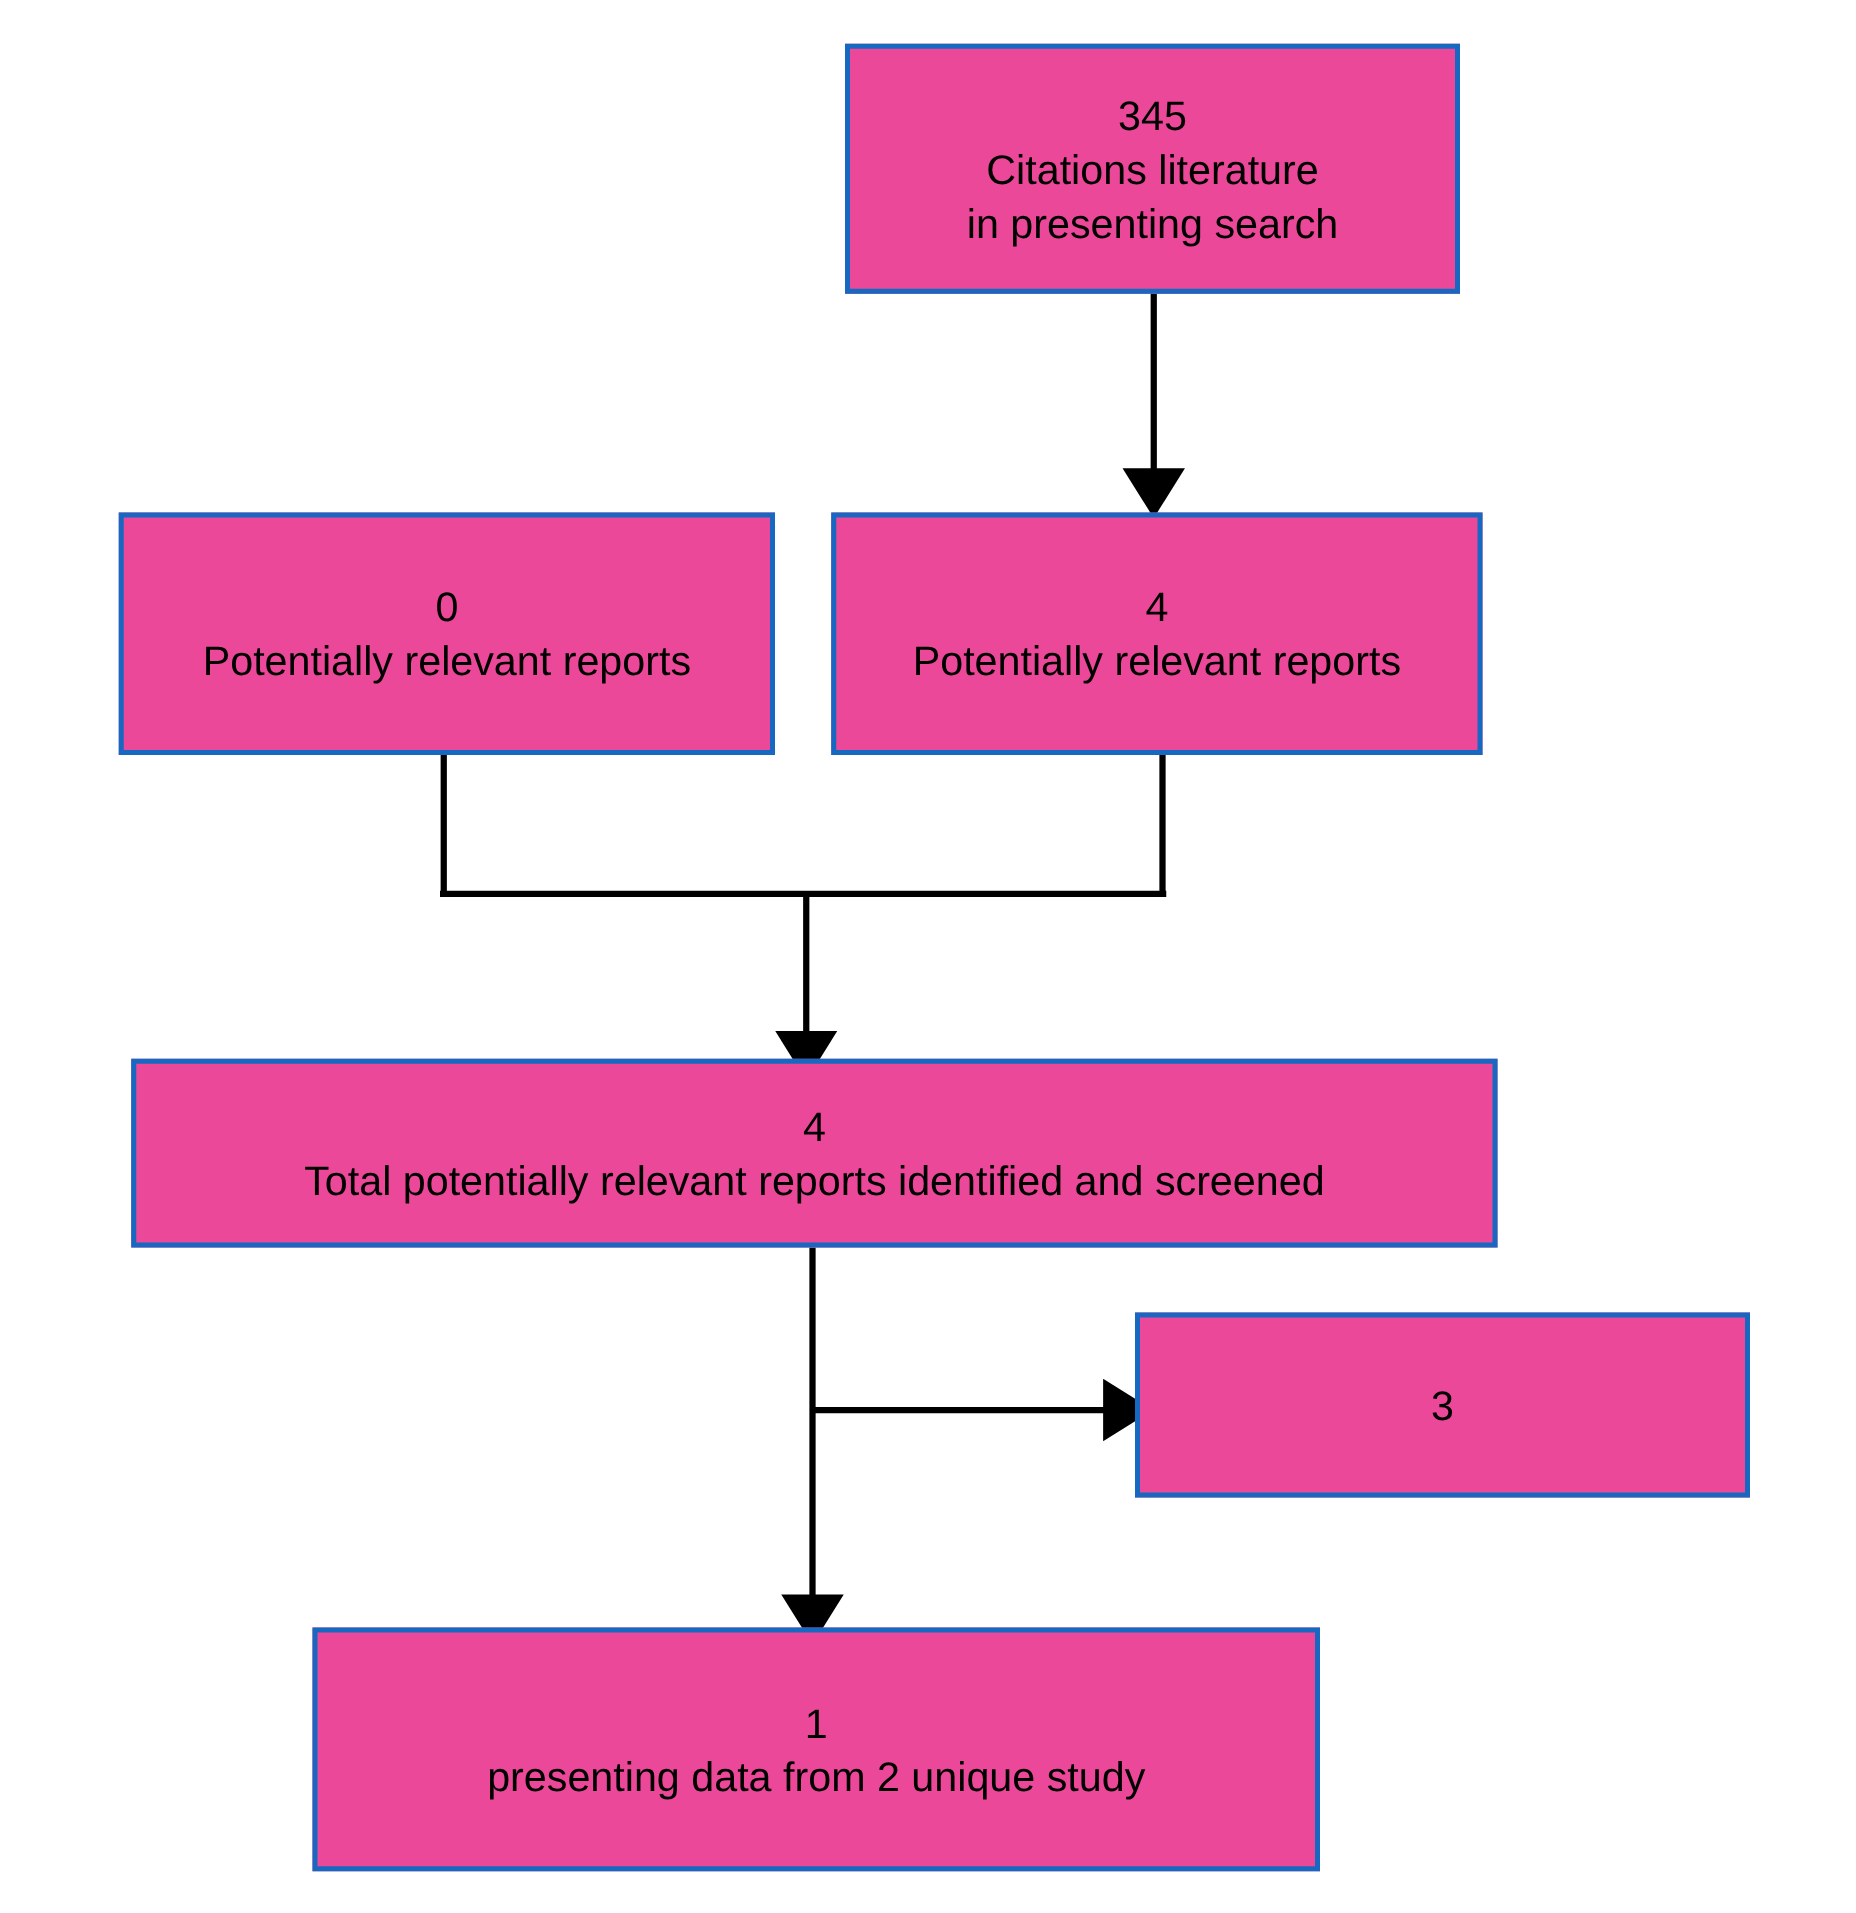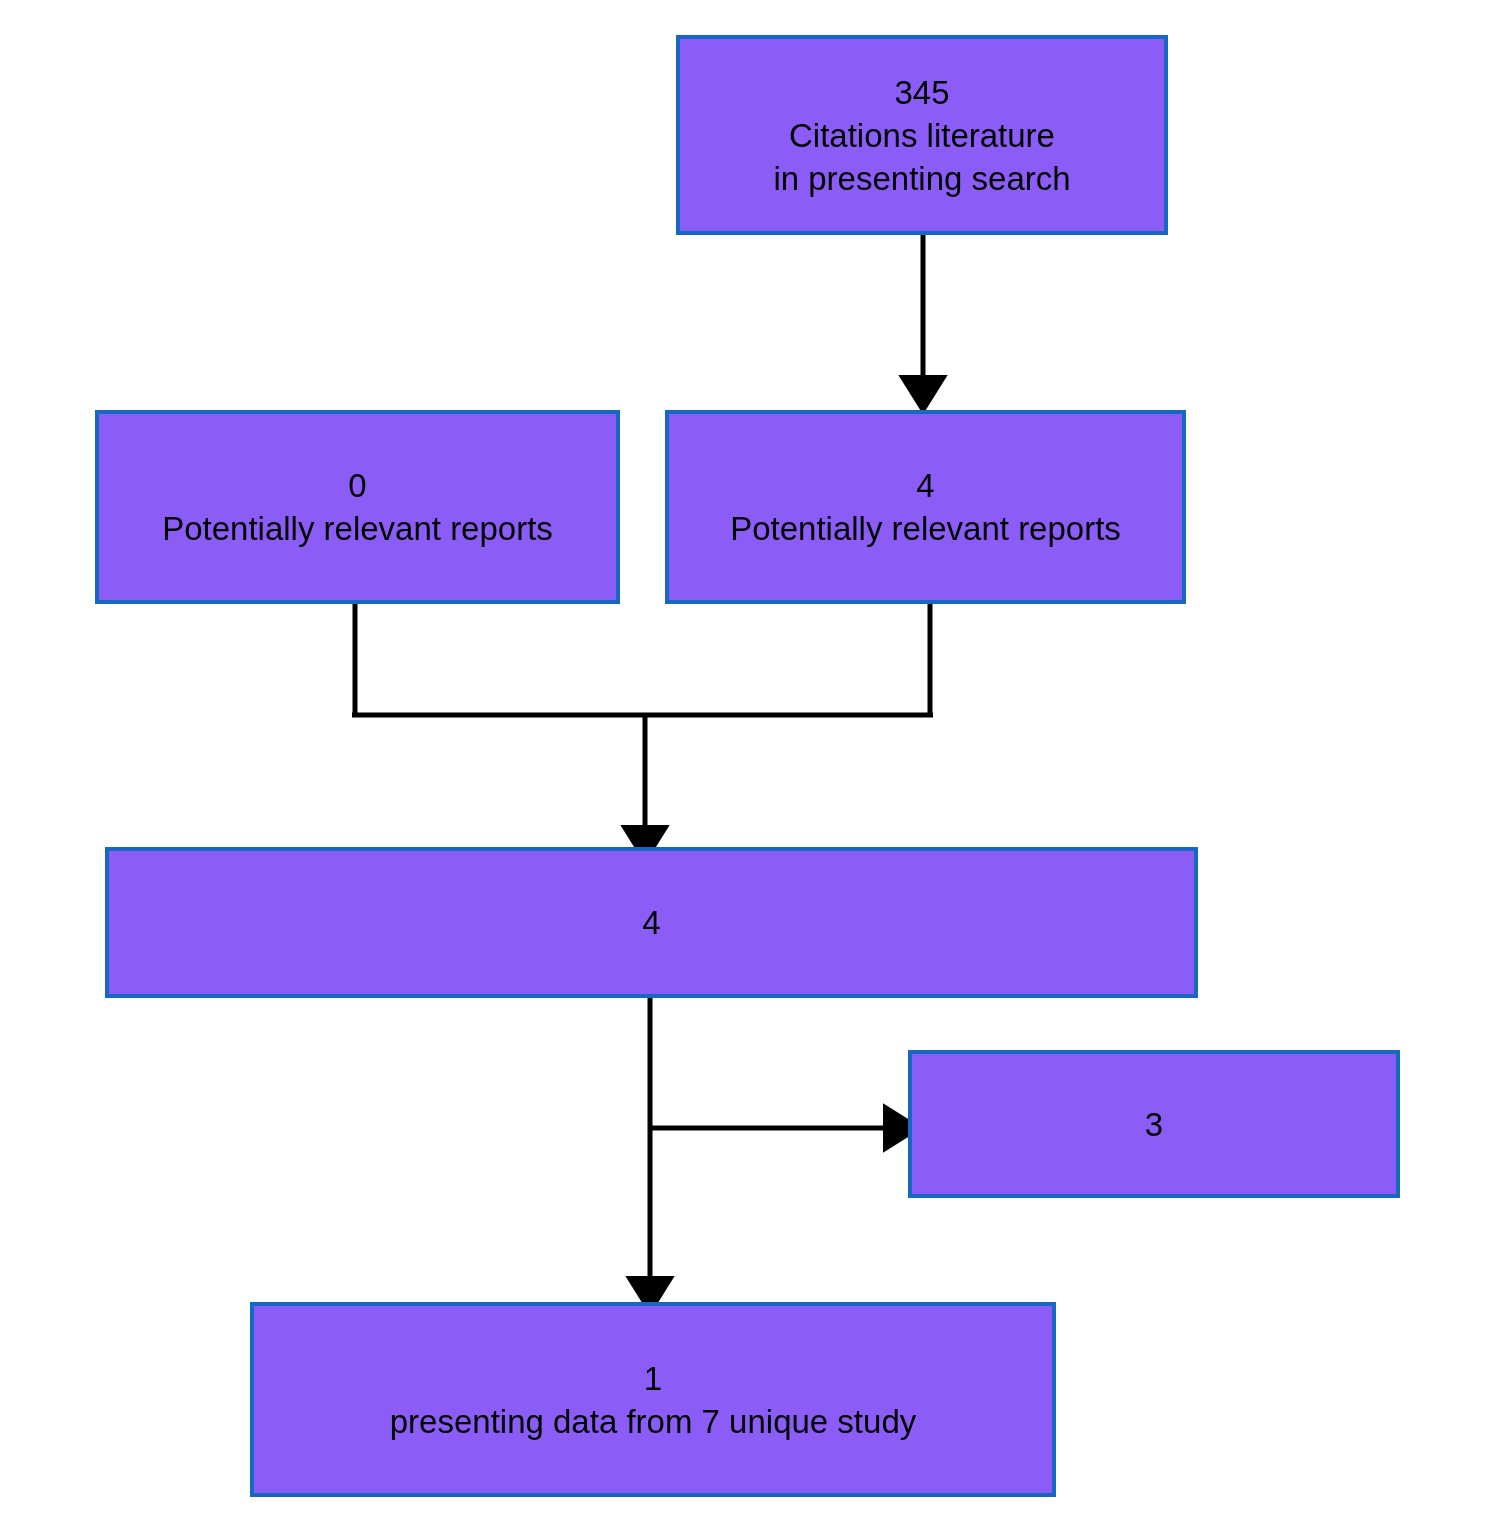--- a/index.html
+++ b/index.html
@@ -16,21 +16,21 @@
     position: relative;
     width: 1485px;
     height: 1530px;
     background: #ffffff;
     overflow: hidden;
   }
   .flow-box {
     position: absolute;
     box-sizing: border-box;
     border: 4px solid #1668c1;
-    background: #8b5cf6;
+    background: #ec4899;
     display: flex;
     flex-direction: column;
     align-items: center;
     justify-content: center;
     text-align: center;
     padding: 4px 10px;
     z-index: 2;
   }
   .box-line {
     display: block;
@@ -103,24 +103,25 @@
     <span class="box-line">Potentially relevant reports</span>
   </div>
 
   <div class="flow-box" id="box-identified">
     <span class="box-line box-count">4</span>
     <span class="box-line">Potentially relevant reports</span>
   </div>
 
   <div class="flow-box" id="box-total">
     <span class="box-line box-count">4</span>
+    <span class="box-line">Total potentially relevant reports identified and screened</span>
   </div>
 
   <div class="flow-box" id="box-excluded">
     <span class="box-line box-count">3</span>
   </div>
 
   <div class="flow-box" id="box-included">
     <span class="box-line box-count">1</span>
-    <span class="box-line">presenting data from 7 unique study</span>
+    <span class="box-line">presenting data from 2 unique study</span>
   </div>
 
 </div>
 
 </body></html>

